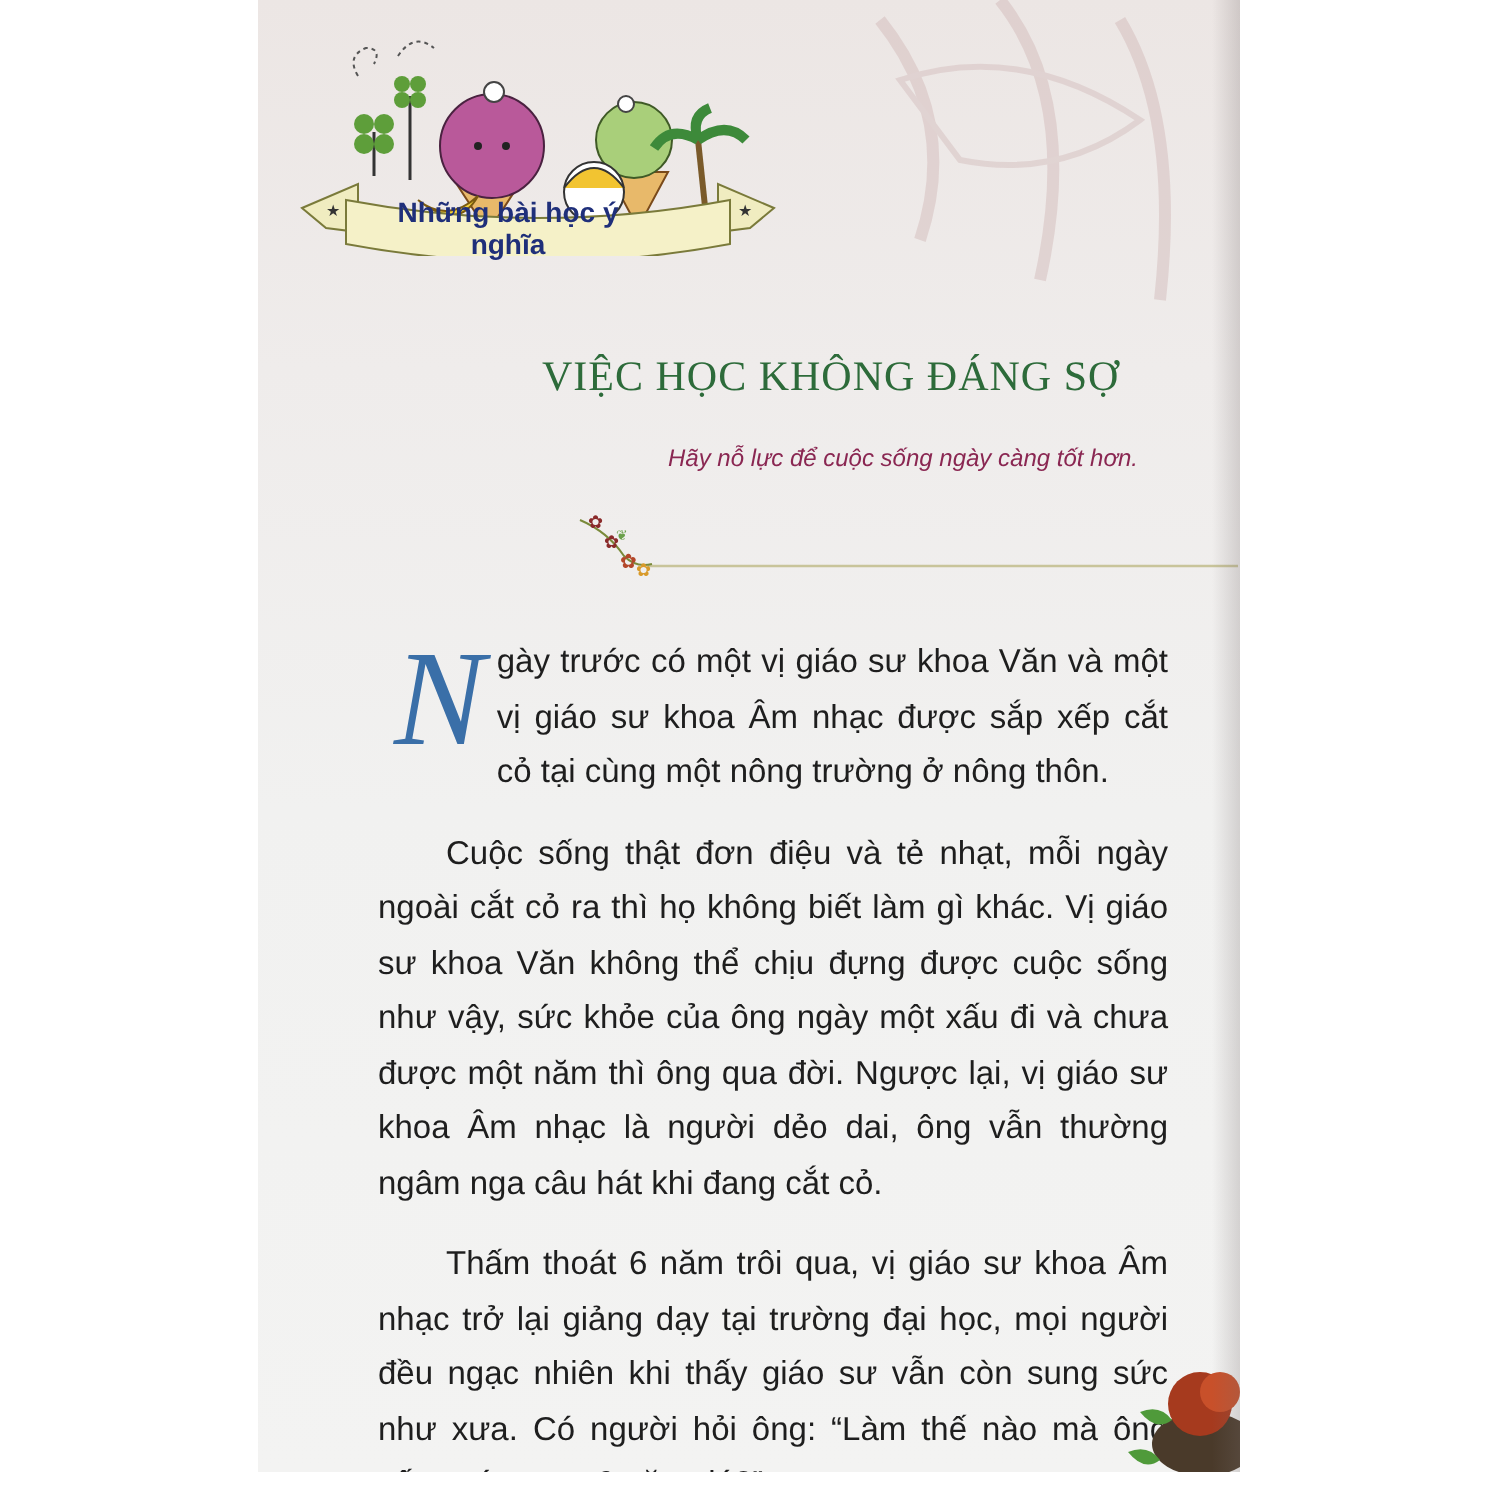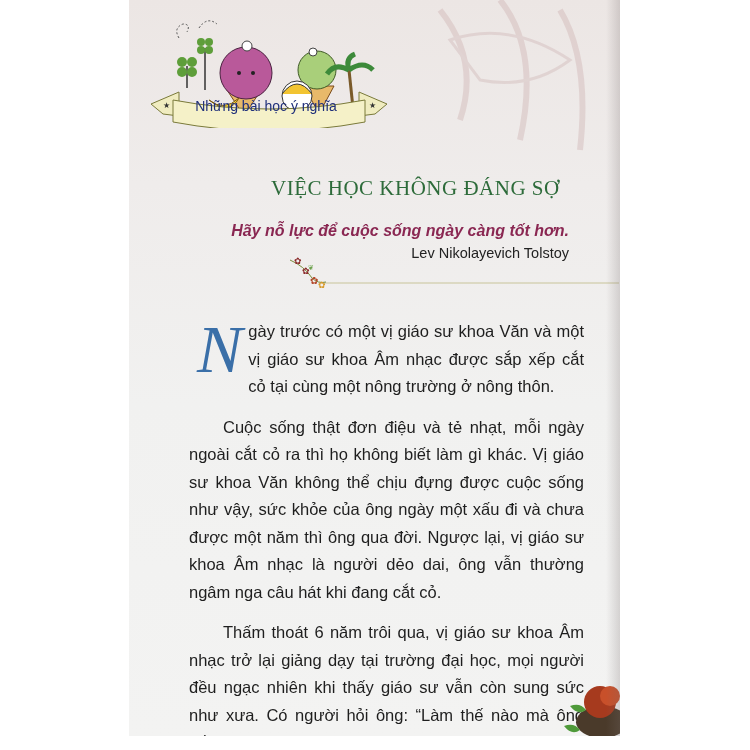--- a/index.html
+++ b/index.html
@@ -7,22 +7,22 @@
          font-family:"Liberation Sans", sans-serif; }
   .page { position:absolute; left:129px; top:0; width:491px; height:736px;
           background:linear-gradient(180deg,#ece6e4 0%,#efeceb 25%,#f1f1f0 55%,#f3f3f2 100%);
           overflow:hidden; }
   .page::after { content:""; position:absolute; right:0; top:0; width:14px; height:100%;
           background:linear-gradient(90deg,rgba(0,0,0,0),rgba(120,110,110,0.25)); }
   .bg-pattern { position:absolute; right:0; top:0; width:200px; height:170px; opacity:0.35; }
   .badge { position:absolute; left:20px; top:18px; width:240px; height:110px; }
   .title { position:absolute; left:142px; top:176px; font-family:"Liberation Serif", serif;
            font-size:21px; color:#2d6b3a; letter-spacing:0.5px; white-space:nowrap; }
-  .quote { position:absolute; right:51px; top:222px; font-style:italic; font-size:16px;
-           color:#8a2752; white-space:nowrap;font-weight:bold; }
+  .quote { position:absolute; right:51px; top:222px; font-style:italic; font-size:12px;
+           color:#8a2752; white-space:nowrap; }
   .author { position:absolute; right:51px; top:245px; font-size:14.5px; color:#222; white-space:nowrap; }
   .ornament { position:absolute; left:155px; top:250px; width:335px; height:45px; }
   .body-text { position:absolute; left:60px; top:318px; width:395px; font-size:16.5px; line-height:27.5px;
                color:#1e1e1e; }
   .body-text p { margin:0 0 13px 0; text-align:justify; }
   .indent { text-indent:34px; }
   .dropcap { float:left; font-family:"Liberation Serif", serif; font-style:italic; font-size:68px;
              line-height:58px; color:#3a6fa8; margin:2px 6px 0 8px; }
   .corner-flowers { position:absolute; right:0; bottom:0; width:70px; height:70px; }
 </style>
@@ -79,25 +79,24 @@
     <path d="M60 82 q15 12 30 -2 q-10 18 -30 2 Z" fill="#f4d23c" stroke="#7a5a10"></path>
 
     <g>
       <polygon points="2,86 30,74 30,98 14,96" fill="#f0ecc0" stroke="#7a7a3a"></polygon>
       <polygon points="238,86 210,74 210,98 226,96" fill="#f0ecc0" stroke="#7a7a3a"></polygon>
       <path d="M24 82 Q120 100 216 82 L216 104 Q120 122 24 104 Z" fill="#f5f1c8" stroke="#7a7a3a"></path>
       <text x="14" y="90" font-size="8" fill="#333">★</text>
       <text x="220" y="90" font-size="8" fill="#333">★</text>
     </g>
   </svg>
-  <div style="position:absolute;left:62px;top:98px;width:150px;text-align:center;font-size:14px;font-weight:normal;color:#1f2f7a;">Những bài học ý nghĩa</div>
+  <div style="position:absolute;left:50px;top:98px;width:150px;text-align:center;font-size:14px;font-weight:bold;color:#1f2f7a;">Những bài học ý nghĩa</div>
 
   <div class="title">VIỆC HỌC KHÔNG ĐÁNG SỢ</div>
   <div class="quote">Hãy nỗ lực để cuộc sống ngày càng tốt hơn.</div>
-  <div class="author">Lev Nikolayevich Tolstoy</div>
 
   <svg class="ornament" viewBox="0 0 335 45">
     <line x1="40" y1="33" x2="335" y2="33" stroke="#c8c49a" stroke-width="1.2"></line>
     <path d="M6 10 Q20 16 28 28 Q34 34 42 32" stroke="#7a8a3a" fill="none"></path>
     <text x="10" y="14" font-size="9" fill="#8a2a2a">✿</text>
     <text x="18" y="24" font-size="9" fill="#8a2a2a">✿</text>
     <text x="26" y="34" font-size="10" fill="#b3472a">✿</text>
     <text x="34" y="38" font-size="9" fill="#d89a2a">✿</text>
     <text x="24" y="20" font-size="7" fill="#6aa04a">❦</text>
   </svg>

